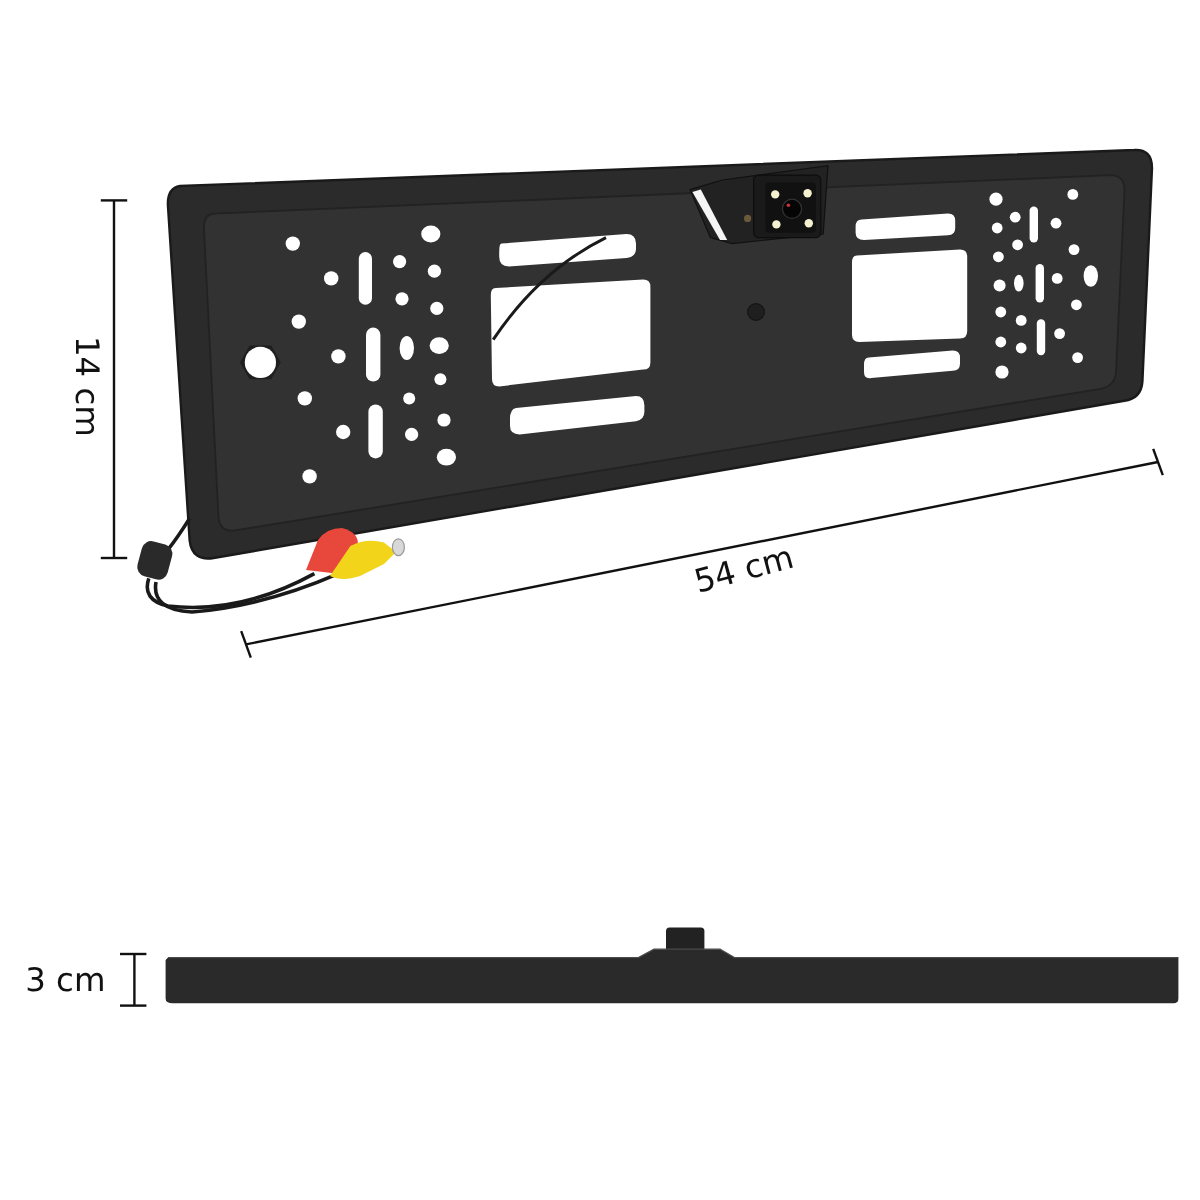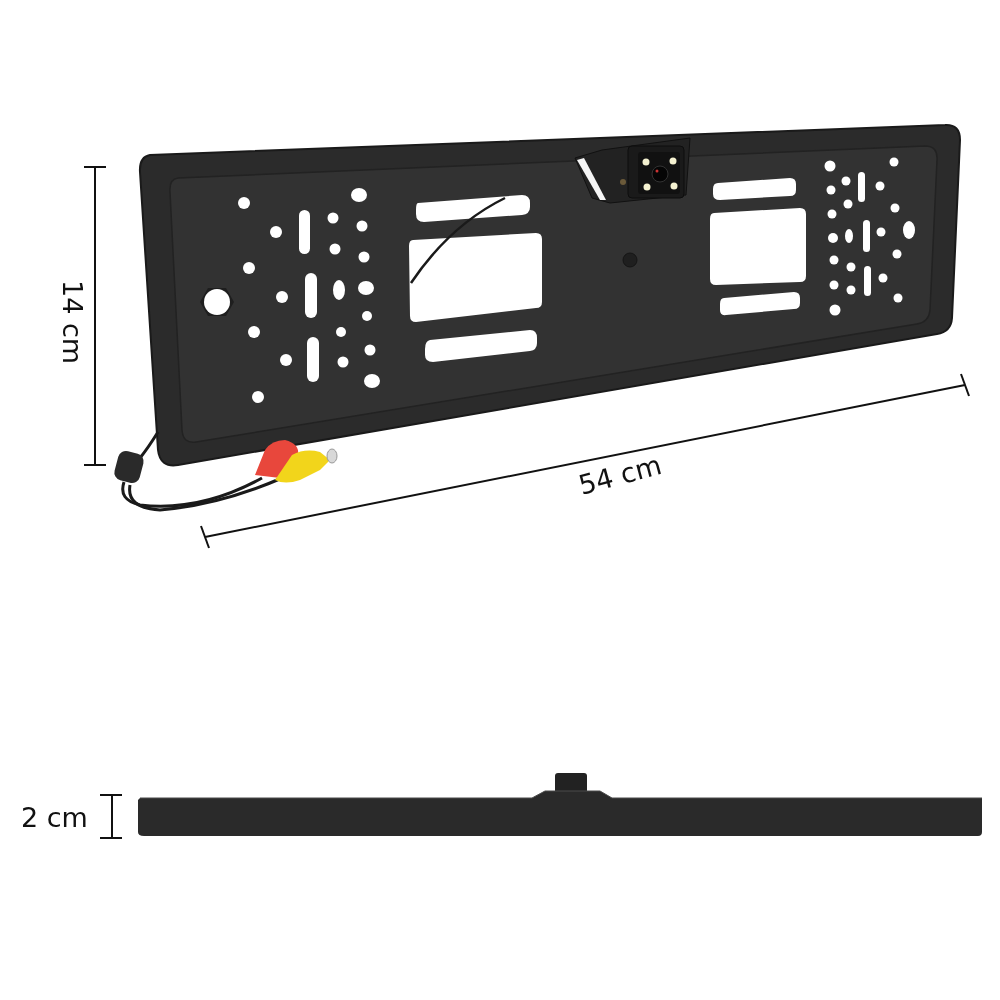--- a/index.html
+++ b/index.html
@@ -132,13 +132,13 @@
 
   <g>
     <rect x="555" y="773" width="32" height="22" rx="3" fill="#222"></rect>
     <path d="M140,798 L532,798 L545,791 L600,791 L612,798 L982,798 L982,832 Q982,836 978,836 L144,836 Q138,836 138,832 L138,800 Z" fill="#2a2a2a"></path>
     <path d="M140,798 L532,798 L545,791 L600,791 L612,798 L982,798" stroke="#4a4a4a" stroke-width="1" fill="none"></path>
   </g>
 </svg>
 
 <div class="label label-height">14 cm</div>
 <div class="label label-width">54 cm</div>
-<div class="label label-depth">2 cm</div>
+<div class="label label-depth">3 cm</div>
 
 </body></html>

